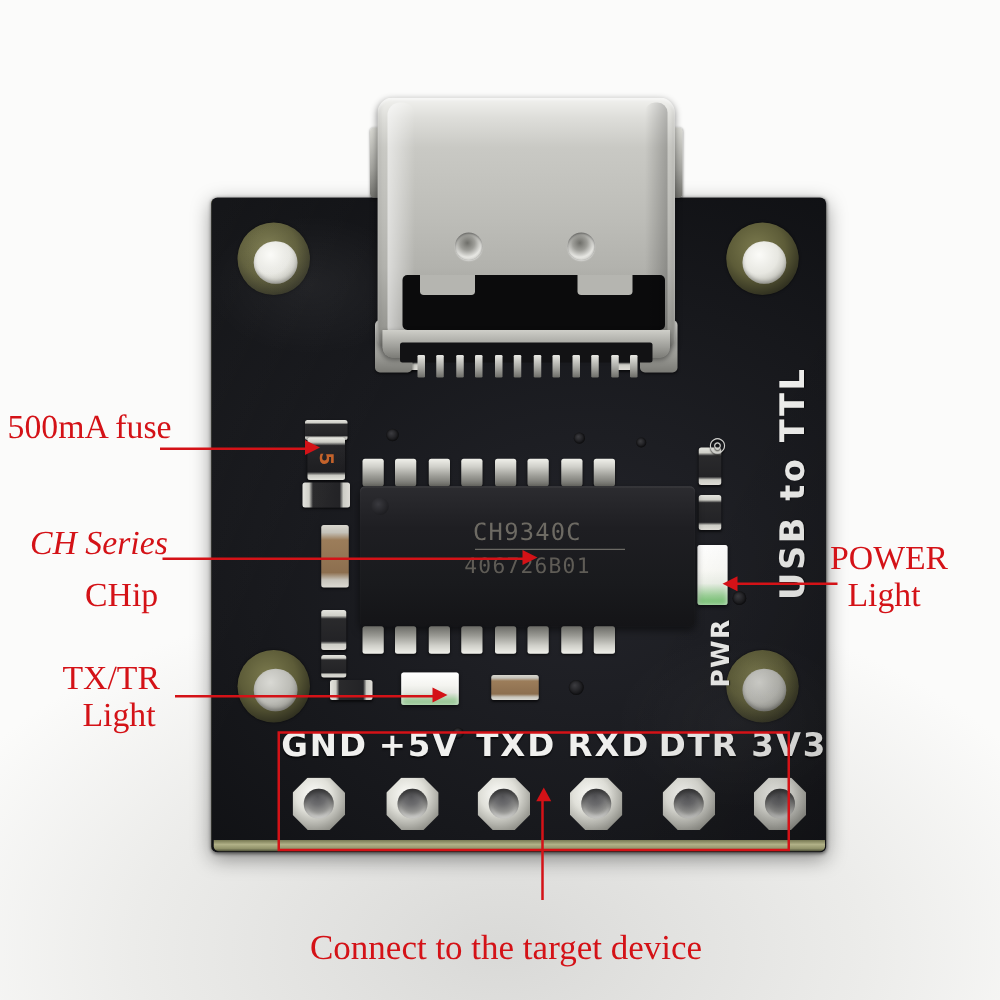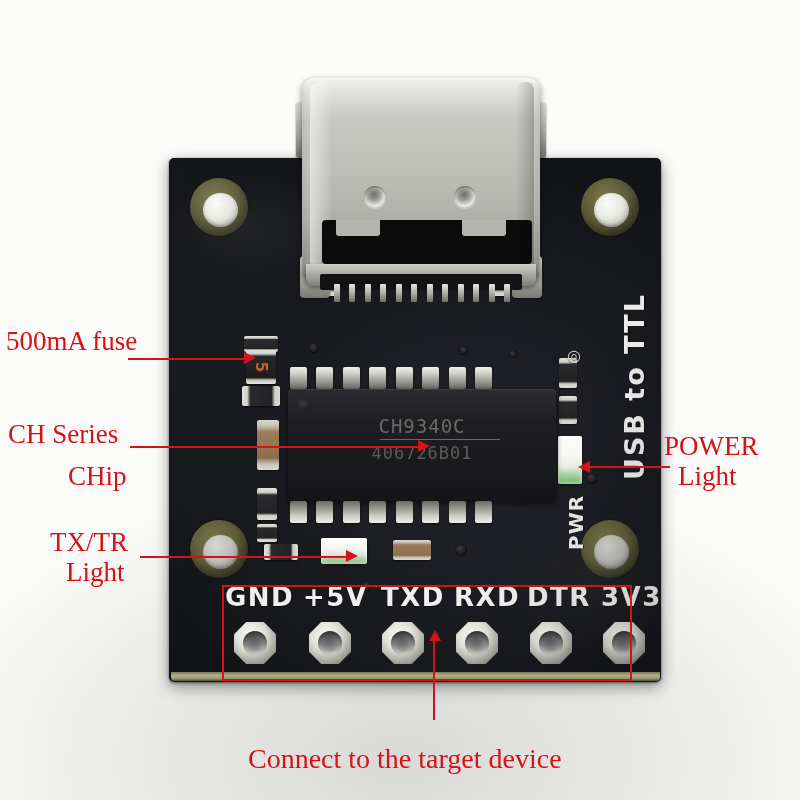--- a/index.html
+++ b/index.html
@@ -417,21 +417,21 @@
         <i></i>
       <i></i>
         <i></i>
     </div>
   </div>
 
   <div class="anno" style="left:6px;top:327px;">500mA fuse</div>
   <div class="line-h" style="left:128px;top:358px;width:118px;"></div>
   <div class="arrow-r" style="left:244px;top:352px;"></div>
 
-  <div class="anno" style="left:8px;top:420px;">CH Series</div>
+  <div class="anno" style="left:24px;top:420px;font-style:italic;">CH Series</div>
   <div class="anno" style="left:56px;top:462px;margin-left:12px;">CHip</div>
   <div class="line-h" style="left:130px;top:446px;width:290px;"></div>
   <div class="arrow-r" style="left:418px;top:440px;"></div>
 
   <div class="anno" style="left:50px;top:528px;">TX/TR</div>
   <div class="anno" style="left:66px;top:558px;">Light</div>
   <div class="line-h" style="left:140px;top:556px;width:208px;"></div>
   <div class="arrow-r" style="left:346px;top:550px;"></div>
 
   <div class="anno" style="left:664px;top:432px;text-align:center;">POWER</div>

